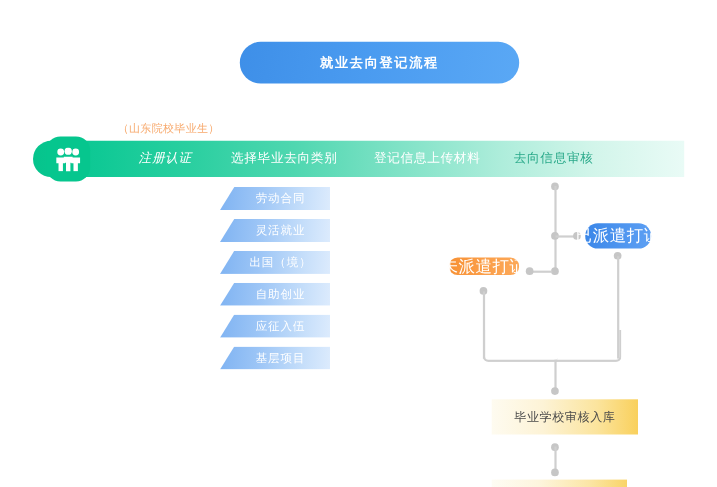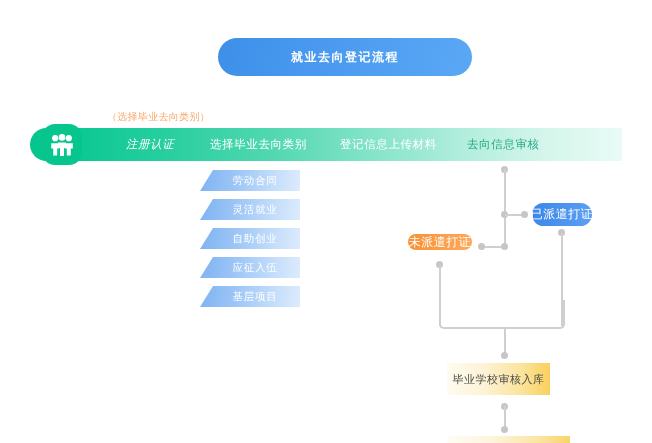--- a/index.html
+++ b/index.html
@@ -175,21 +175,21 @@
     border-bottom-right-radius: 5px;
   }
 
   
   .pill {
     position: absolute;
     display: flex;
     align-items: center;
     justify-content: center;
     border-radius: 12px;
-    font-size: 12px;
+    font-size: 15px;
     color: #ffffff;
     letter-spacing: 0.5px;
     white-space: nowrap;
   }
   .pill.orange {
     left: 408px;
     top: 234px;
     width: 64px;
     height: 16px;
     background: linear-gradient(100deg, #F79135 0%, #FB9E48 50%, #FCA95A 100%);
@@ -200,21 +200,21 @@
     width: 60px;
     height: 23px;
     background: linear-gradient(100deg, #3A86E8 0%, #4E95EF 55%, #5EA0F3 100%);
   }
 
   
   .yellow-box {
     position: absolute;
     left: 447px;
     top: 363px;
-    width: 103px;
+    width: 133px;
     height: 32px;
     background: linear-gradient(90deg, #FEFBF0 0%, #FDF3D6 35%, #FBE49D 72%, #F9D05C 100%);
     display: flex;
     align-items: center;
     justify-content: center;
     font-size: 11px;
     color: #4A4A4A;
     letter-spacing: 0.5px;
     white-space: nowrap;
   }
@@ -252,30 +252,34 @@
     <svg width="26" height="22" viewBox="0 0 26 22" aria-hidden="true">
       <circle cx="6.2" cy="4.2" r="3.1" fill="#ffffff"></circle>
       <circle cx="13" cy="3.4" r="3.3" fill="#ffffff"></circle>
       <circle cx="19.8" cy="4.2" r="3.1" fill="#ffffff"></circle>
       <path d="M2.2 9.2h8v5.2h-2v7.2h-4v-7.2h-2z" fill="#ffffff"></path>
       <path d="M9 8.4h8v5.6h-2v8h-4v-8h-2z" fill="#ffffff"></path>
       <path d="M15.8 9.2h8v5.2h-2v7.2h-4v-7.2h-2z" fill="#ffffff"></path>
     </svg>
   </div>
 
-  <div class="sub-caption">（选择毕业去向类别）</div>
+  <div class="sub-caption">（山东院校毕业生）</div>
 
   <div class="cat-list">
     <div class="cat-item">
       <div class="shape"></div>
       <div class="cat-text">劳动合同</div>
     </div>
     <div class="cat-item">
       <div class="shape"></div>
       <div class="cat-text">灵活就业</div>
+    </div>
+    <div class="cat-item">
+      <div class="shape"></div>
+      <div class="cat-text">出国（境）</div>
     </div>
     <div class="cat-item">
       <div class="shape"></div>
       <div class="cat-text">自助创业</div>
     </div>
     <div class="cat-item">
       <div class="shape"></div>
       <div class="cat-text">应征入伍</div>
     </div>
     <div class="cat-item">

